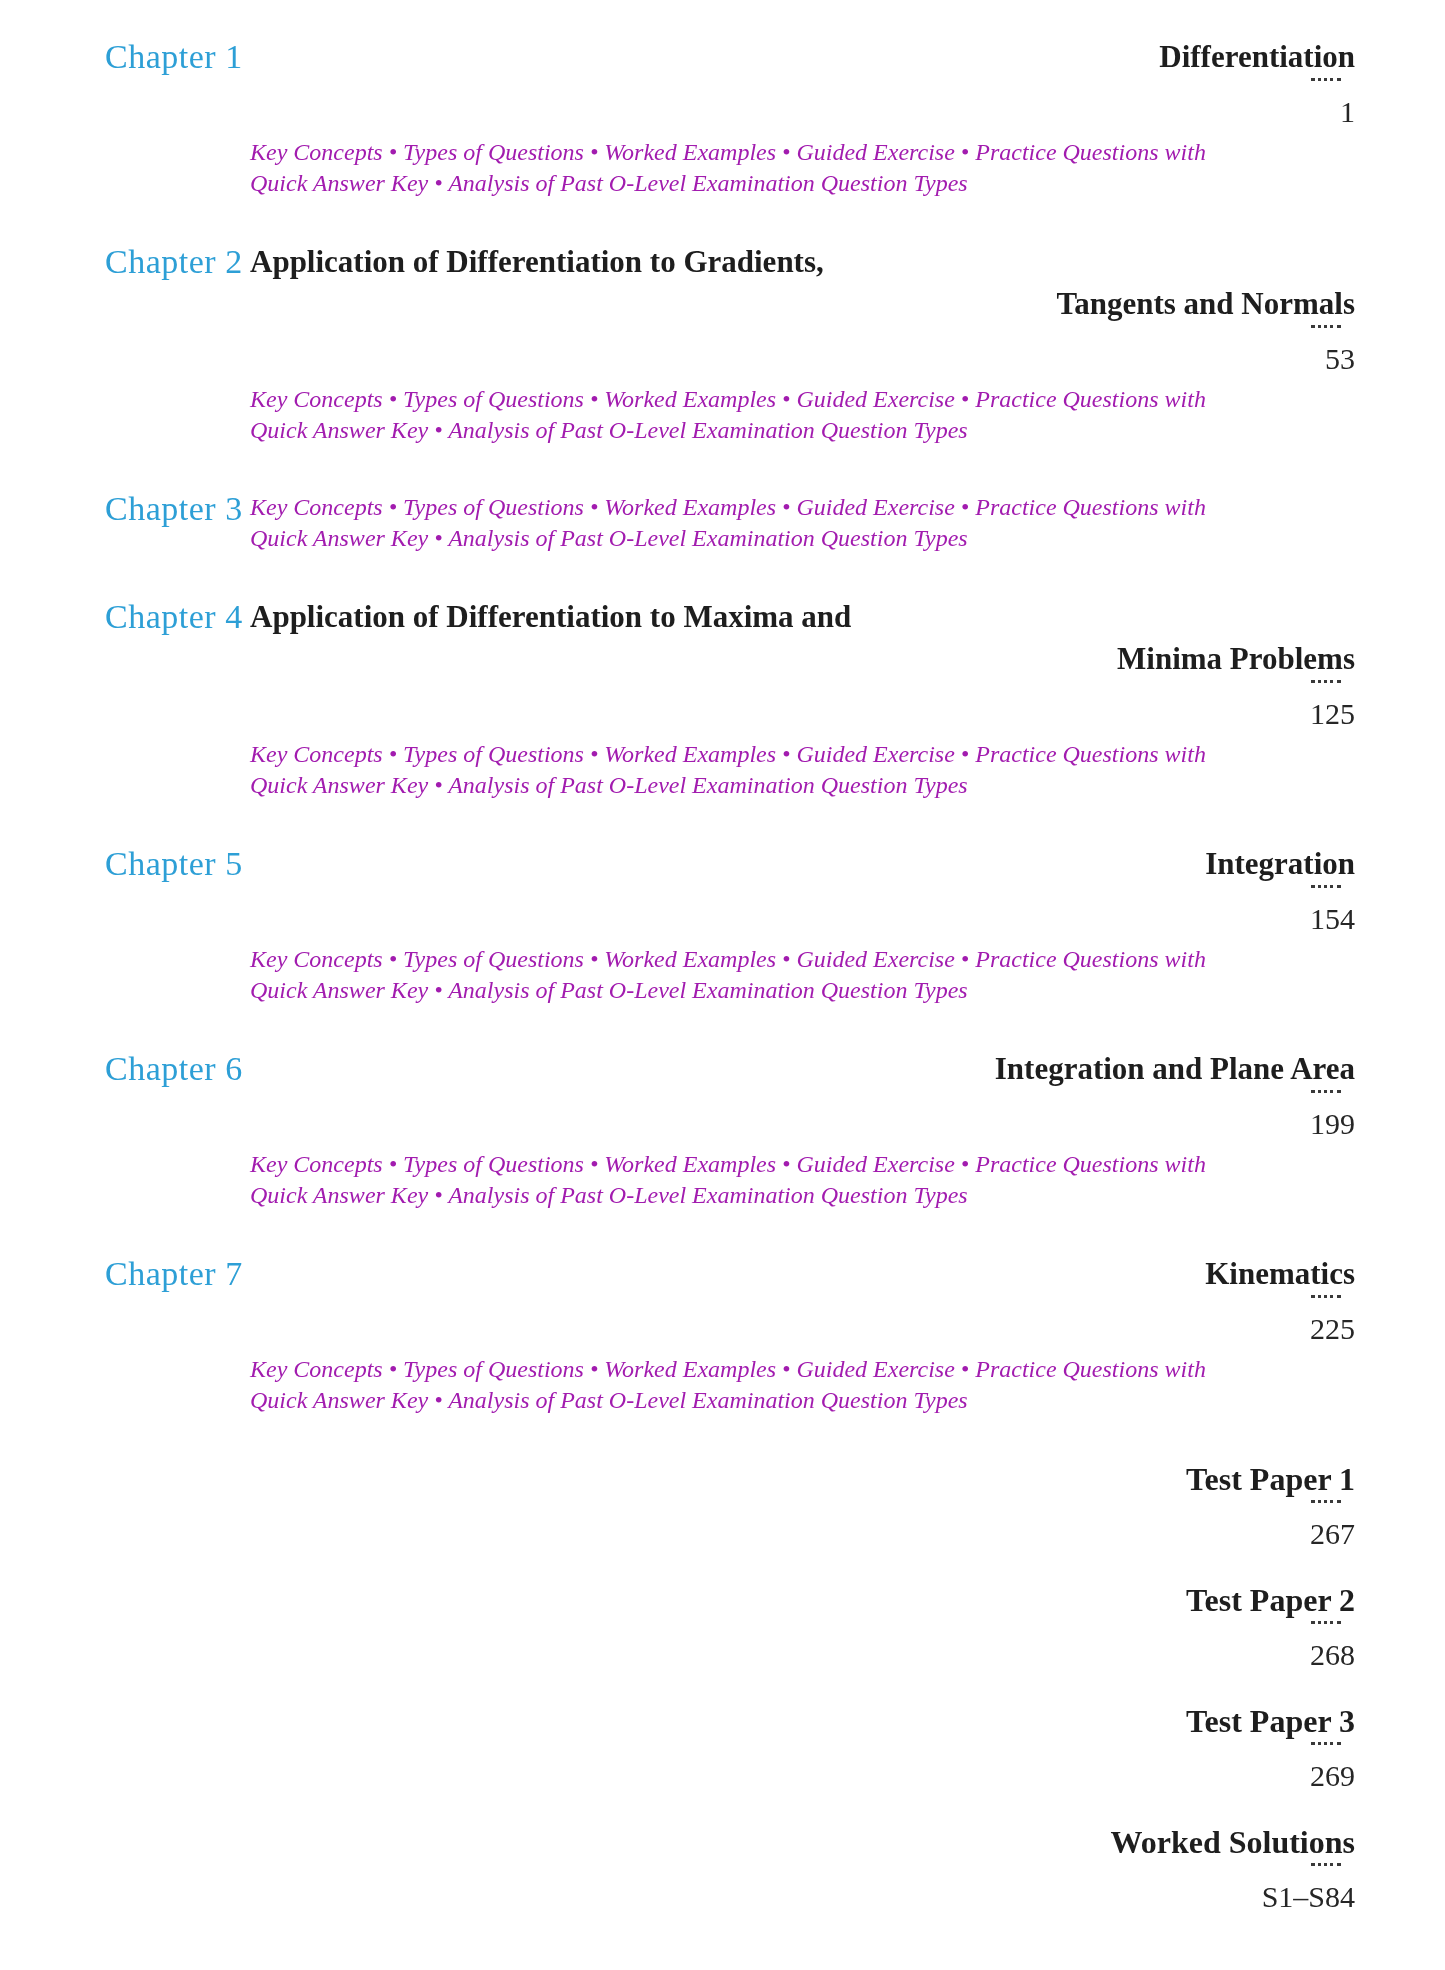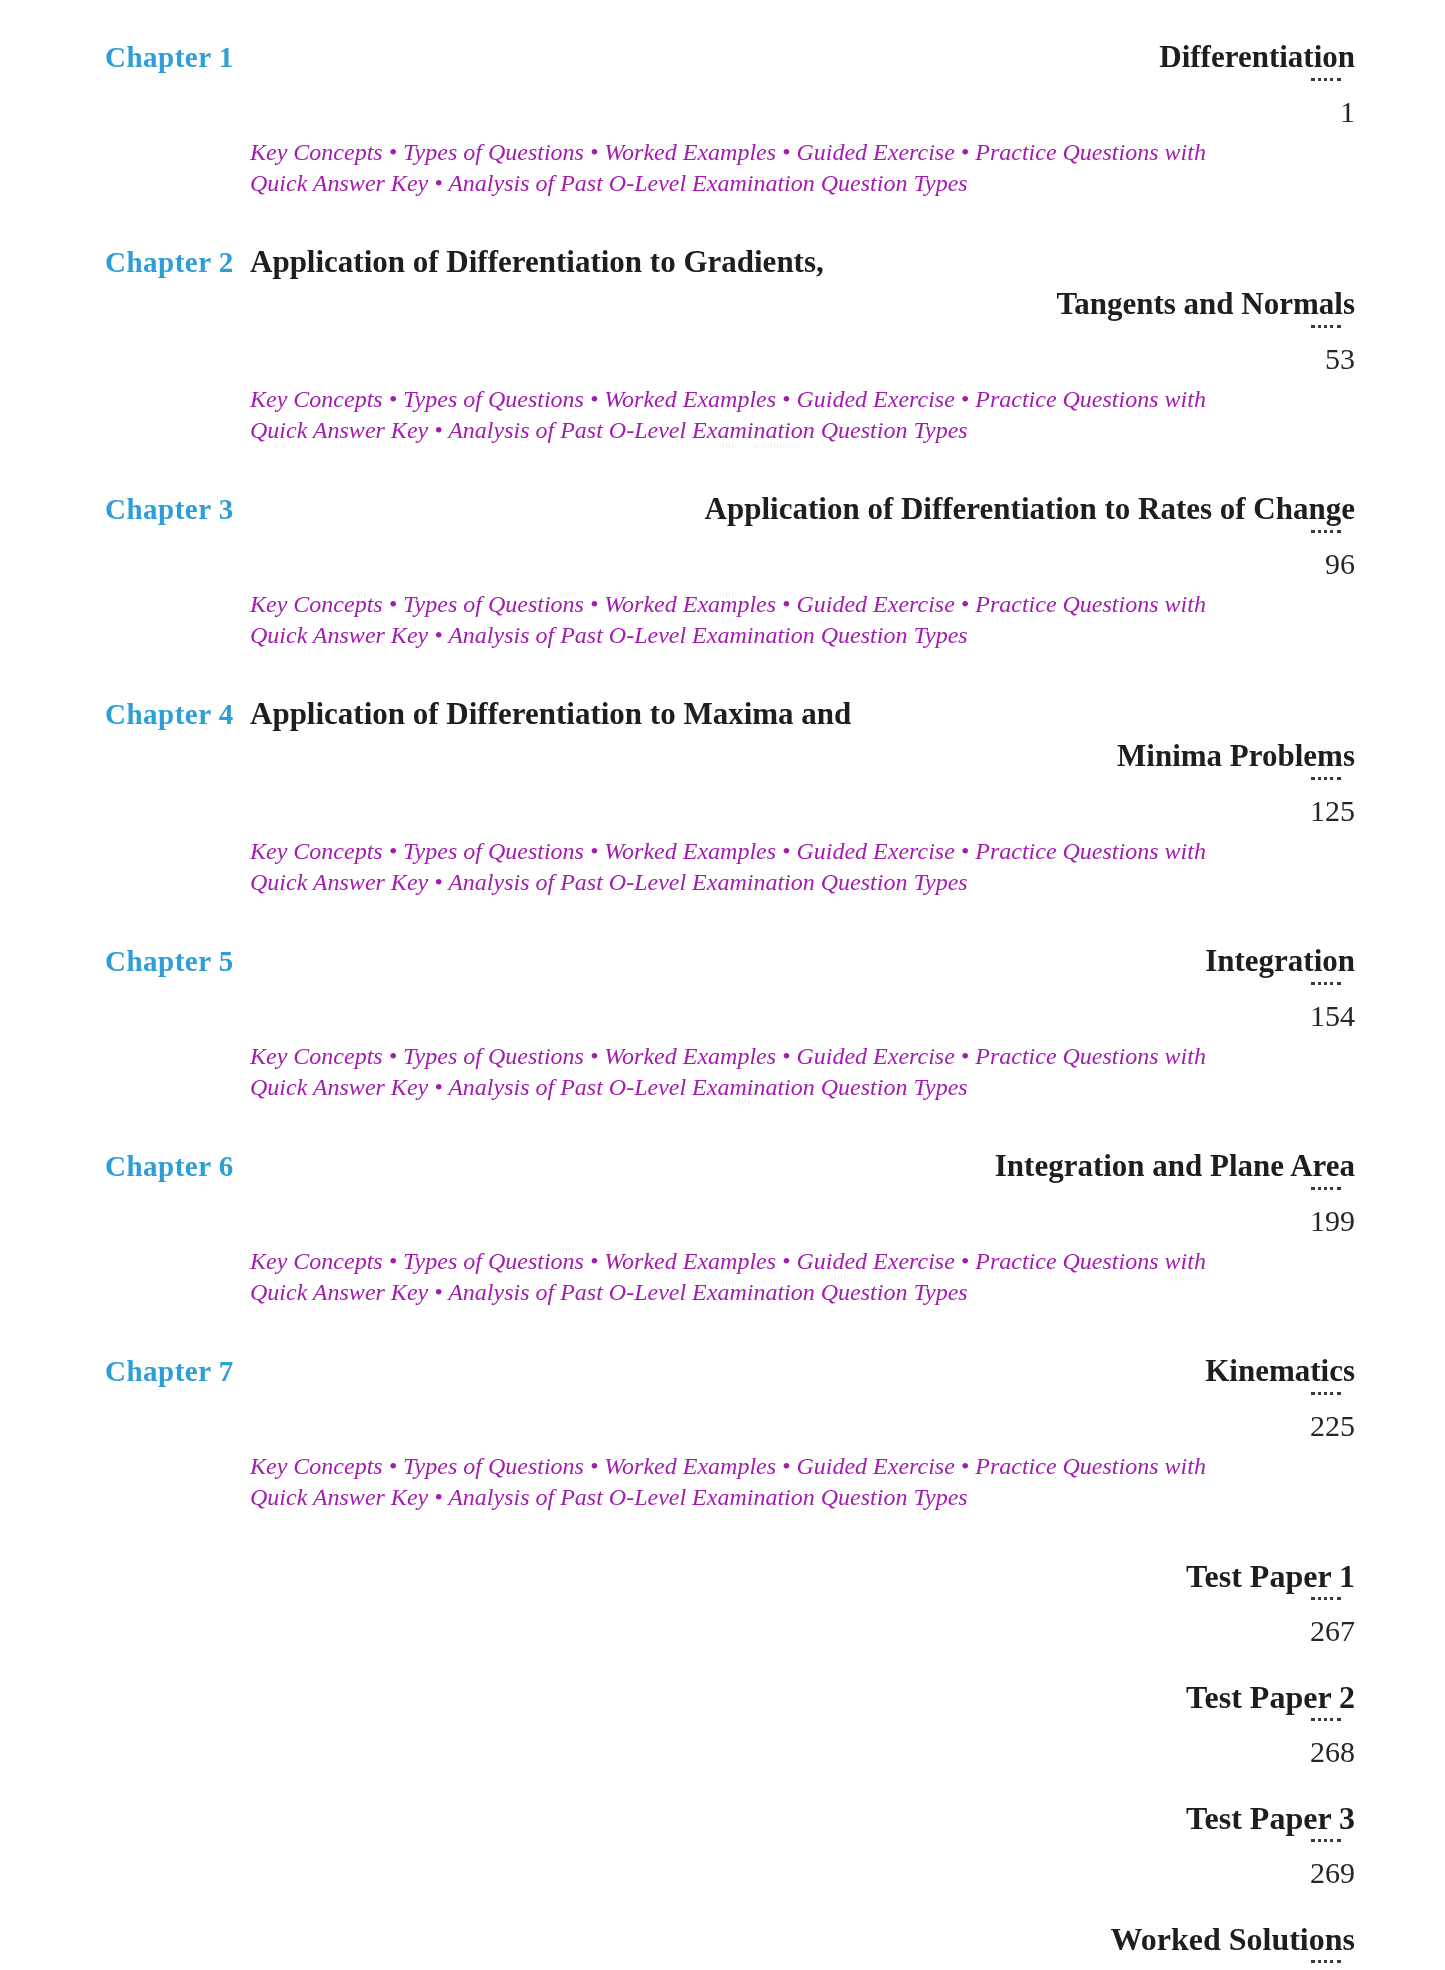--- a/index.html
+++ b/index.html
@@ -47,22 +47,22 @@
   .toc{
     padding:36px 90px 0 105px;
   }
   
   .entry{
     display:flex;
     margin-bottom:42px;
   }
   .chap-label{
     flex:0 0 145px;
-    font-weight:bold;
-    font-size:29px;
+    font-weight:normal;
+    font-size:34px;
     line-height:42px;
     color:var(--chapter-label);
     letter-spacing:.5px;
   }
   .chap-body{flex:1 1 auto; min-width:0;}
   .title-pre{
     font-weight:bold;
     font-size:31px;
     line-height:42px;
     color:var(--ink);
@@ -146,25 +146,20 @@
       </div>
       <div class="sub first">Key Concepts • Types of Questions • Worked Examples • Guided Exercise • Practice Questions with</div>
       <div class="sub">Quick Answer Key • Analysis of Past O-Level Examination Question Types</div>
     </div>
   </div>
 
   <div class="entry">
     <div class="chap-label">Chapter 3</div>
     <div class="chap-body">
 
-      <div class="title-row">
-        <span class="title-main">Application of Differentiation to Rates of Change</span>
-        <span class="dots"></span>
-        <span class="page-num">96</span>
-      </div>
       <div class="sub first">Key Concepts • Types of Questions • Worked Examples • Guided Exercise • Practice Questions with</div>
       <div class="sub">Quick Answer Key • Analysis of Past O-Level Examination Question Types</div>
     </div>
   </div>
 
   <div class="entry">
     <div class="chap-label">Chapter 4</div>
     <div class="chap-body">
       <div class="title-pre">Application of Differentiation to Maxima and</div>
       <div class="title-row">

